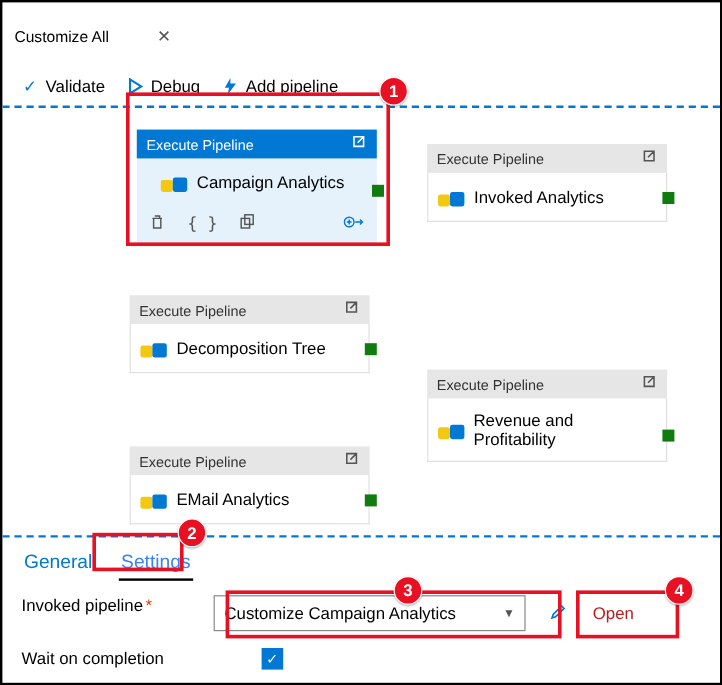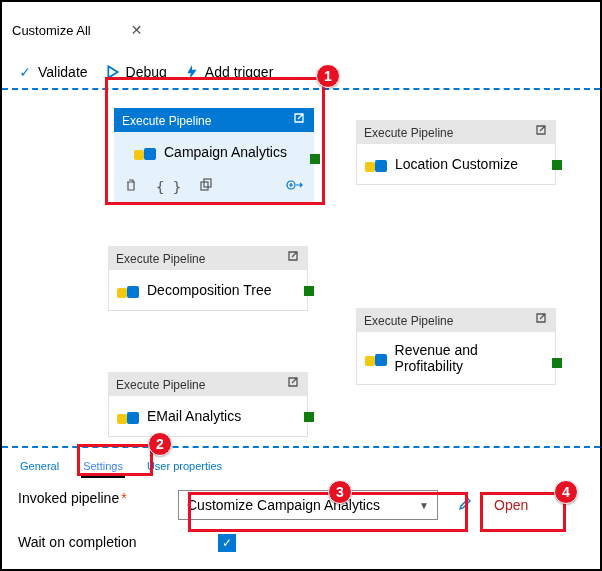--- a/index.html
+++ b/index.html
@@ -27,21 +27,21 @@
   
   .pipe-icon { width: 22px; height: 20px; position: relative; }
   .pipe-icon::before { content: ""; position: absolute; left: 0; top: 8px; width: 10px; height: 10px; background: #f2c811; border-radius: 2px; }
   .pipe-icon::after { content: ""; position: absolute; left: 10px; top: 6px; width: 12px; height: 12px; background: #0078d4; border-radius: 2px; }
   
   .popout-icon svg { width: 14px; height: 14px; }
   
   .red-box { position: absolute; border: 3px solid #e81123; z-index: 5; pointer-events: none; }
   .badge { position: absolute; width: 24px; height: 24px; border-radius: 50%; background: #e81123; color: #fff; font-size: 14px; font-weight: bold; display: flex; align-items: center; justify-content: center; z-index: 10; border: 1px solid #fff; box-shadow: 0 1px 2px rgba(0,0,0,0.3); pointer-events: none; }
   
-  .tabs { display: flex; gap: 20px; padding: 8px 16px 0; font-size: 11px; position: relative; }
+  .tabs { display: flex; gap: 20px; padding: 8px 16px 0; font-size: 16px; position: relative; }
   .tab { color: #0078d4; cursor: pointer; padding: 4px 2px; }
   .tab.active { color: #3b82f6; border-bottom: 2px solid #000; }
   
   .form { padding: 12px 16px; font-size: 14px; position: relative; }
   .form-row { display: flex; margin-bottom: 14px; }
   .form-label { width: 160px; }
   .req { color: #d83b01; margin-left: 2px; }
   .select { width: 260px; height: 30px; border: 1px solid #888; padding: 0 8px; display: flex; align-items: center; justify-content: space-between; cursor: pointer; }
   .chev { font-size: 10px; color: #555; }
   .open-btn { display: flex; align-items: center; gap: 22px; margin-left: 20px; color: #b91c1c; cursor: pointer; }
@@ -68,21 +68,21 @@
         </svg>
     </span>
     <span>Debug</span>
   </div>
   <div class="toolbar-item">
     <span class="tb-icon">
       <svg viewBox="0 0 12 12">
           <path d="M6 0 L2 7 L5 7 L4 12 L10 4 L6 4 Z" fill="#0078d4"></path>
         </svg>
     </span>
-    <span>Add trigger</span>
+    <span>Add pipeline</span>
   </div>
 </div>
 
 <div class="canvas">
 
   <div class="node selected" style="left:112px; top:18px;">
     <div class="node-header">
       <span>Execute Pipeline</span>
       <span class="popout-icon">
         <svg viewBox="0 0 14 14">
@@ -123,21 +123,21 @@
     <div class="node-header">
       <span>Execute Pipeline</span>
       <span class="popout-icon">
         <svg viewBox="0 0 14 14">
             <path d="M3 3 H11 V11 H3 Z M6 3 L11 3 L11 8 M11 3 L6 8" fill="none" stroke="#555" stroke-width="1.3"></path>
           </svg>
       </span>
     </div>
     <div class="node-body">
       <span class="pipe-icon"></span>
-      <span>Location Customize</span>
+      <span>Invoked Analytics</span>
     </div>
     <div class="connector"></div>
   </div>
 
   <div class="node" style="left:106px; top:156px;">
     <div class="node-header">
       <span>Execute Pipeline</span>
       <span class="popout-icon">
         <svg viewBox="0 0 14 14">
             <path d="M3 3 H11 V11 H3 Z M6 3 L11 3 L11 8 M11 3 L6 8" fill="none" stroke="#555" stroke-width="1.3"></path>
@@ -181,21 +181,20 @@
       <span>EMail Analytics</span>
     </div>
     <div class="connector"></div>
   </div>
 
 </div>
 
 <div class="tabs">
   <div class="tab">General</div>
   <div class="tab active">Settings</div>
-  <div class="tab">User properties</div>
 </div>
 
 <div class="form">
   <div class="form-row">
     <div class="form-label">
       <span>Invoked pipeline</span><span class="req">*</span>
     </div>
     <div class="select">
       <span>Customize Campaign Analytics</span>
       <span class="chev">▼</span>

